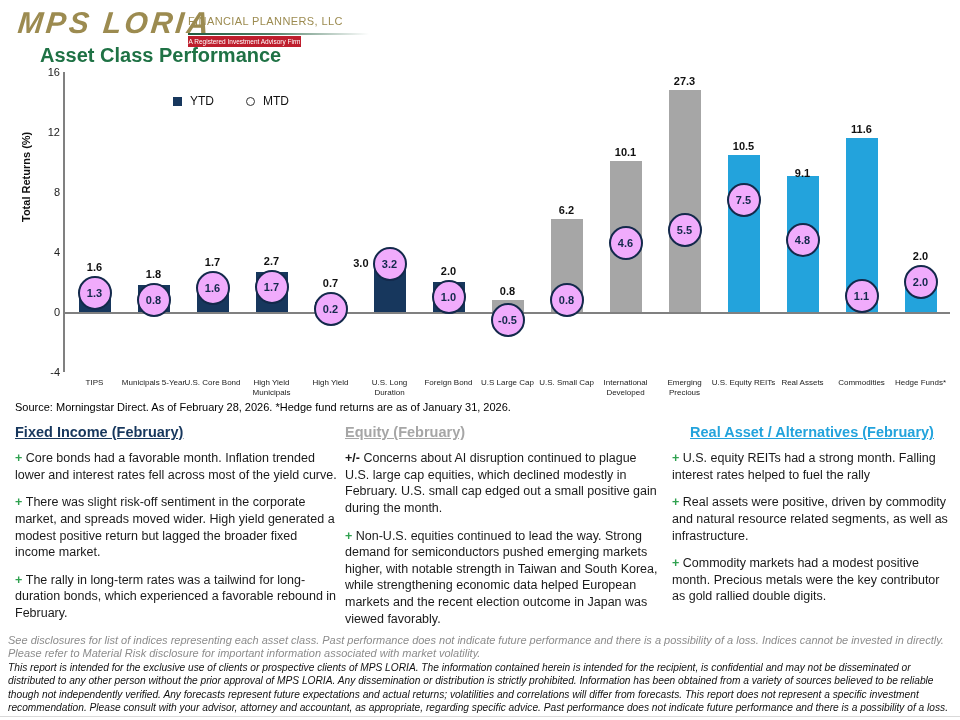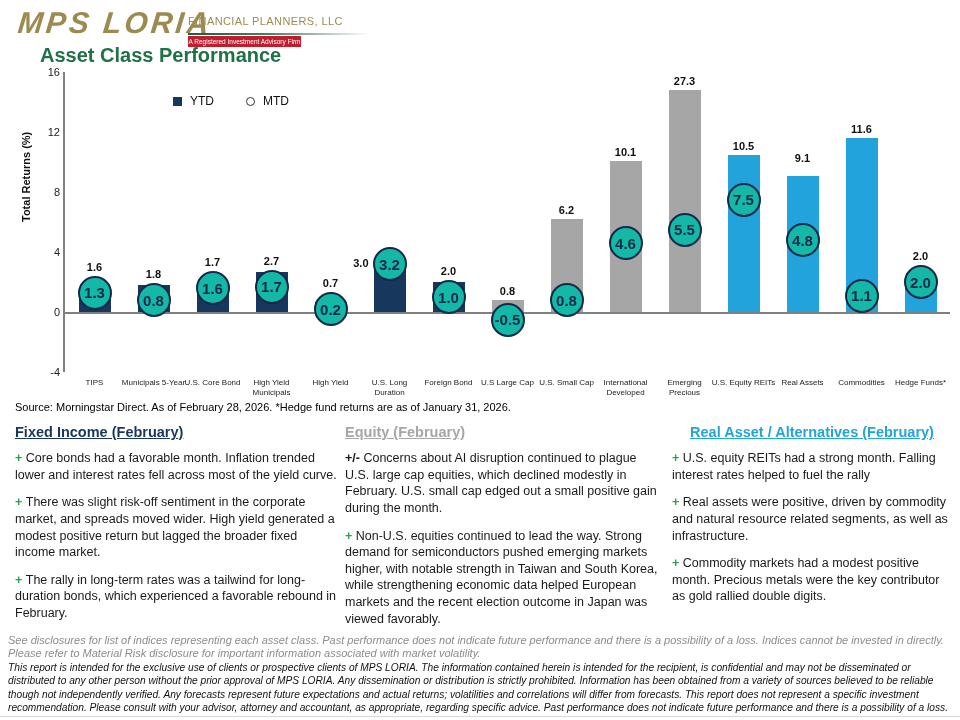--- a/index.html
+++ b/index.html
@@ -14,21 +14,21 @@
 
   .page-title { position:absolute; left:40px; top:44px; font-size:20px; font-weight:bold; color:#1F7245; }
 
   
   #plot { position:absolute; left:65px; top:72px; width:885px; height:300px; }
   .y-axis-line { position:absolute; left:-2px; top:0; width:2px; height:300px; background:#808080; }
   .zero-line { position:absolute; left:0; top:240px; width:885px; height:2px; background:#808080; }
   .ytick { position:absolute; right:890px; width:40px; text-align:right; font-size:11px; color:#222; }
   .ylab { position:absolute; left:20px; top:222px; font-size:11px; font-weight:bold; transform:rotate(-90deg); transform-origin:left top; white-space:nowrap; color:#111; }
   .bar { position:absolute; z-index:1; }
-  .mtd-circle { position:absolute; z-index:3; width:34px; height:34px; border-radius:50%; background:#14b8a6; border:2px solid #13294B; display:flex; align-items:center; justify-content:center; font-size:15px; font-weight:bold; color:#13294B; }
+  .mtd-circle { position:absolute; z-index:3; width:34px; height:34px; border-radius:50%; background:#f0abfc; border:2px solid #13294B; display:flex; align-items:center; justify-content:center; font-size:11px; font-weight:bold; color:#13294B; }
   .ytd-label { position:absolute; z-index:4; font-size:11px; font-weight:bold; color:#111; text-align:center; }
   .ytd-label.side { text-align:right; }
   .cat { position:absolute; top:306px; width:64px; text-align:center; font-size:8px; line-height:1.25; color:#222; }
   .legend { position:absolute; left:108px; top:22px; display:flex; align-items:center; gap:8px; z-index:5; font-size:12px; color:#111; }
   .legend .sq { width:9px; height:9px; background:#17375D; display:inline-block; }
   .legend .ci { width:9px; height:9px; border:1.5px solid #333; border-radius:50%; display:inline-block; margin-left:24px; }
 
   .source-line { position:absolute; left:15px; top:401px; font-size:11px; color:#000; }
 
   
@@ -115,21 +115,21 @@
       <div class="bar" style="left: 603.5px; width: 32px; top: 18px; height: 222px; background: rgb(166, 166, 166);"></div>
       <div class="mtd-circle" style="left: 602.5px; top: 140.5px;">5.5</div>
       <div class="ytd-label" style="left: 597.5px; width: 44px; top: 3px;">27.3</div>
       <div class="cat" style="left: 587.5px;">Emerging Precious</div>
       <div class="bar" style="left: 662.5px; width: 32px; top: 82.5px; height: 157.5px; background: rgb(35, 163, 220);"></div>
       <div class="mtd-circle" style="left: 661.5px; top: 110.5px;">7.5</div>
       <div class="ytd-label" style="left: 656.5px; width: 44px; top: 67.5px;">10.5</div>
       <div class="cat" style="left: 646.5px;">U.S. Equity REITs</div>
       <div class="bar" style="left: 721.5px; width: 32px; top: 103.5px; height: 136.5px; background: rgb(35, 163, 220);"></div>
       <div class="mtd-circle" style="left: 720.5px; top: 151px;">4.8</div>
-      <div class="ytd-label" style="left: 715.5px; width: 44px; top: 80px;">9.1</div>
+      <div class="ytd-label" style="left: 715.5px; width: 44px; top: 95px;">9.1</div>
       <div class="cat" style="left: 705.5px;">Real Assets</div>
       <div class="bar" style="left: 780.5px; width: 32px; top: 66px; height: 174px; background: rgb(35, 163, 220);"></div>
       <div class="mtd-circle" style="left: 779.5px; top: 206.5px;">1.1</div>
       <div class="ytd-label" style="left: 774.5px; width: 44px; top: 51px;">11.6</div>
       <div class="cat" style="left: 764.5px;">Commodities</div>
       <div class="bar" style="left: 839.5px; width: 32px; top: 210px; height: 30px; background: rgb(35, 163, 220);"></div>
       <div class="mtd-circle" style="left: 838.5px; top: 193px;">2.0</div>
       <div class="ytd-label" style="left: 833.5px; width: 44px; top: 178px;">2.0</div>
       <div class="cat" style="left: 823.5px;">Hedge Funds*</div>
     </div>

